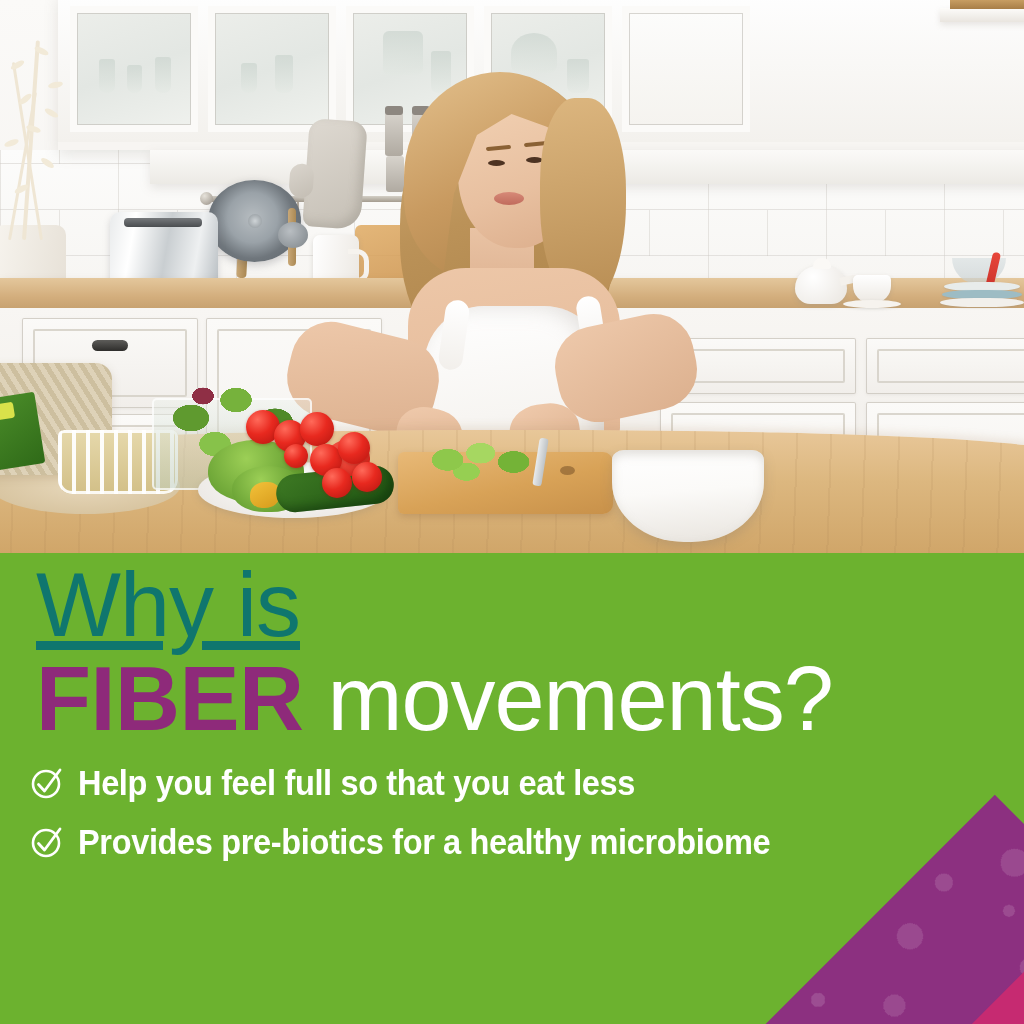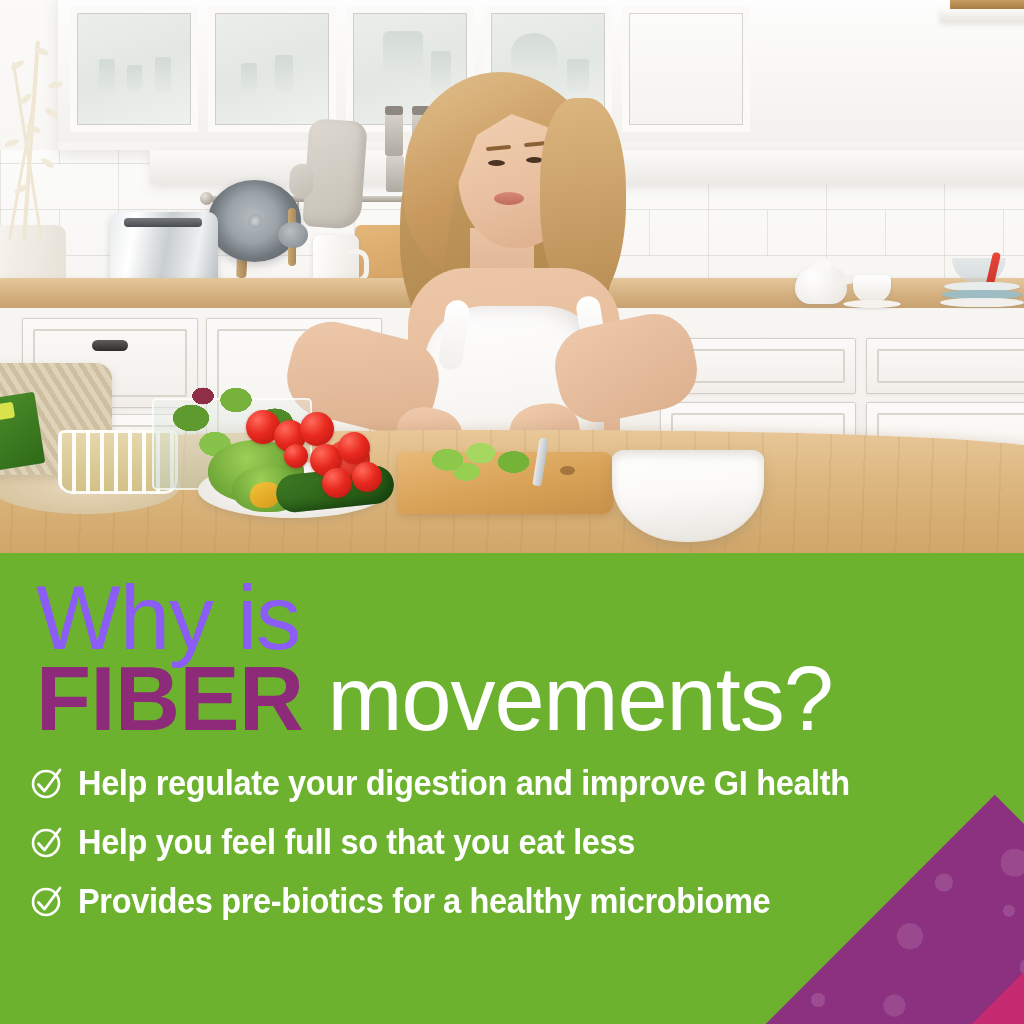--- a/index.html
+++ b/index.html
@@ -487,27 +487,28 @@
       radial-gradient(circle 14px at 86px 62px, rgba(255,255,255,.12) 0 100%, transparent 100%),
       radial-gradient(circle 7px at 140px 20px, rgba(255,255,255,.14) 0 100%, transparent 100%),
       radial-gradient(circle 11px at 190px 78px, rgba(255,255,255,.12) 0 100%, transparent 100%),
       radial-gradient(circle 6px at 48px 92px, rgba(255,255,255,.13) 0 100%, transparent 100%),
       radial-gradient(circle 13px at 250px 40px, rgba(255,255,255,.12) 0 100%, transparent 100%);
     background-size:290px 120px;
     background-repeat:repeat;
   }
 
   .headline {
-    position:absolute; left:36px; top:21px;
-    color:#8b5cf6;
+    position:absolute; left:36px; top:8px;
+    color:#0f766e;
     font-size:90px;
     font-weight:300;
     line-height:.98;
     letter-spacing:-1px;
     white-space:nowrap;
+    text-decoration:underline;
   }
   .headline2 {
     position:absolute; left:36px; top:102px;
     font-size:90px;
     font-weight:300;
     line-height:.98;
     letter-spacing:-1px;
     white-space:nowrap;
     color:#ffffff;
   }
@@ -709,27 +710,20 @@
         <div class="dots"></div>
       </div>
     </div>
 
     <div class="headline">Why is</div>
 
     <div class="headline2"><span class="fiber" style="color: rgb(142, 42, 122);">FIBER</span><span> movements?</span></div>
 
     <ul class="bullets">
 
-      <li class="bullet">
-        <svg class="check-icon" viewBox="0 0 34 34">
-          <circle cx="16" cy="18" r="13" fill="none" stroke="#ffffff" stroke-width="2.6"></circle>
-          <path d="M8.5 18.5 L14.5 25 L30 4" fill="none" stroke="#ffffff" stroke-width="2.8" stroke-linecap="round" stroke-linejoin="round"></path>
-        </svg>
-        <span class="bullet-text">Help regulate your digestion and improve GI health</span>
-      </li>
 
       <li class="bullet">
         <svg class="check-icon" viewBox="0 0 34 34">
           <circle cx="16" cy="18" r="13" fill="none" stroke="#ffffff" stroke-width="2.6"></circle>
           <path d="M8.5 18.5 L14.5 25 L30 4" fill="none" stroke="#ffffff" stroke-width="2.8" stroke-linecap="round" stroke-linejoin="round"></path>
         </svg>
         <span class="bullet-text">Help you feel full so that you eat less</span>
       </li>
 
       <li class="bullet">

